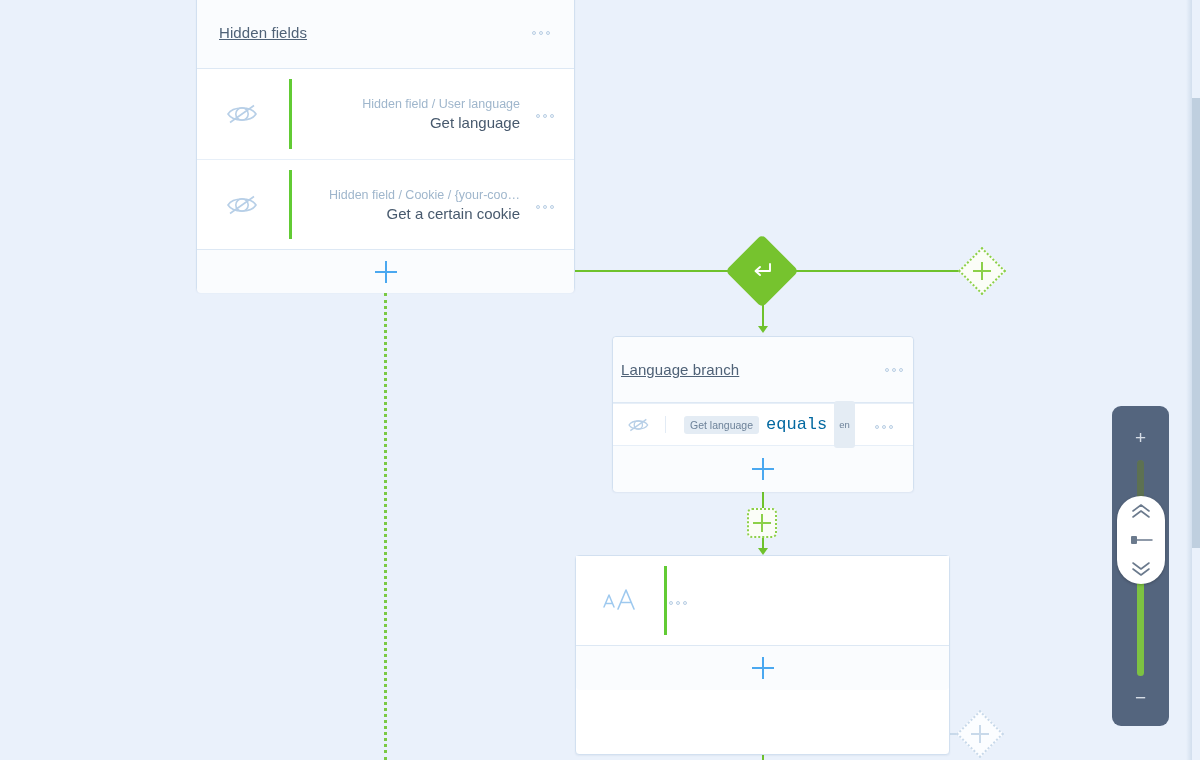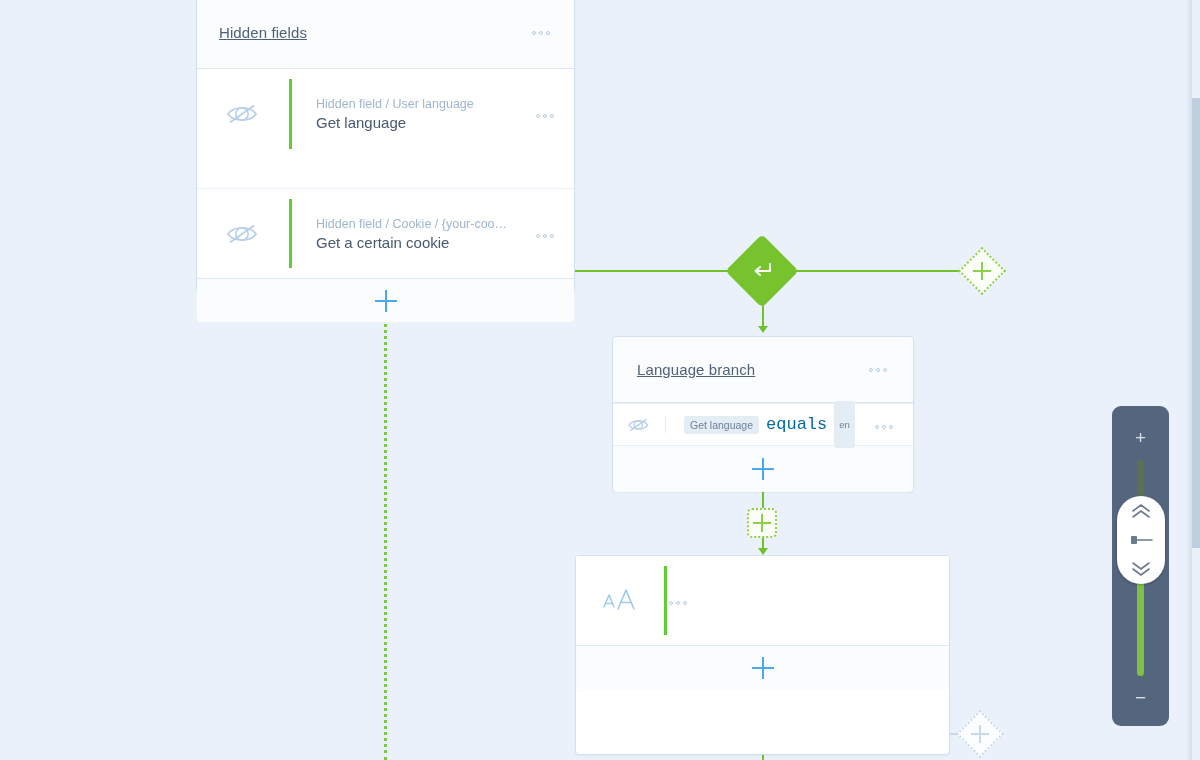--- a/index.html
+++ b/index.html
@@ -47,22 +47,23 @@
   .ellipsis i {
     display: block; width: 4px; height: 4px; border-radius: 50%;
     border: 1px solid #b9cee4; background: #f4f8fc;
   }
 
   
   .row {
     display: flex; align-items: center;
     background: #fff;
     position: relative;
-  }
-  .row + .row { border-top: 1px solid #e7eff8; margin-top: 29px; }
+    text-align: right;
+  }
+  .row + .row { border-top: 1px solid #e7eff8; }
   .row-icon {
     width: 92px; flex: 0 0 92px;
     display: flex; align-items: center; justify-content: center;
     color: #b7cfe7;
   }
   .row-bar {
     width: 3px; align-self: stretch;
     background: #62cb34;
     margin: 10px 0;
     flex: 0 0 3px;
@@ -344,21 +345,21 @@
         <polyline points="9,6 4.5,10 9,14"></polyline>
       </svg>
     </span>
   </div>
 
   <div class="diamond-add" style="left:965px; top:254px;">
     <span class="pl"></span>
   </div>
 
   <div class="card" id="card-language-branch" style="left:612px; top:336px; width:302px; height:156px;">
-    <div class="card-header" style="height:66px; padding:0 24px;">
+    <div class="card-header" style="height:66px; padding:0 8px;">
       <span class="card-title">Language branch</span>
       <span class="ellipsis">
         <i></i>
           <i></i>
           <i></i>
       </span>
     </div>
 
     <div class="cond-row" style="height:43px;">
       <div class="cond-icon">

